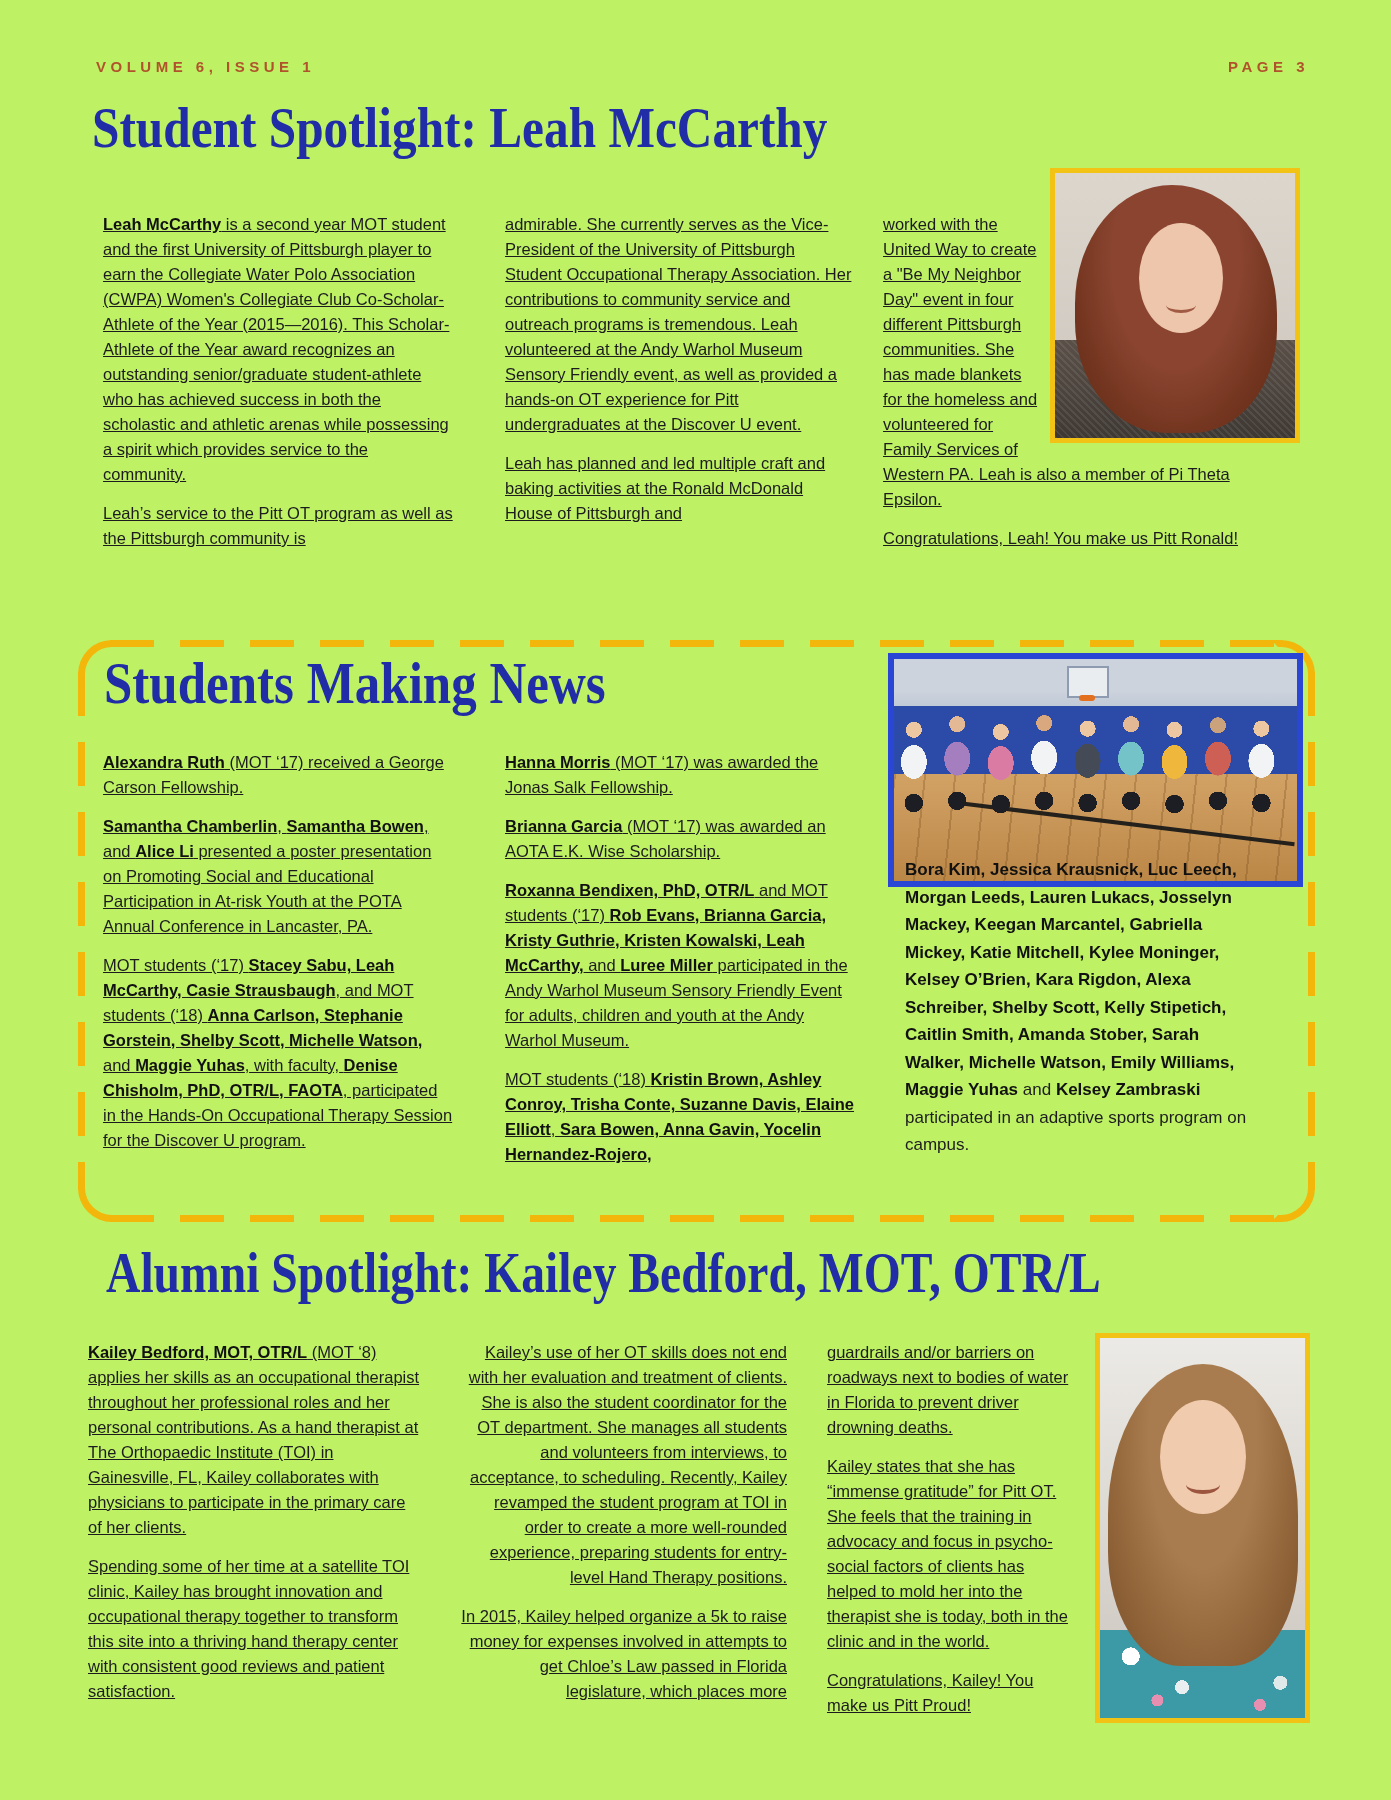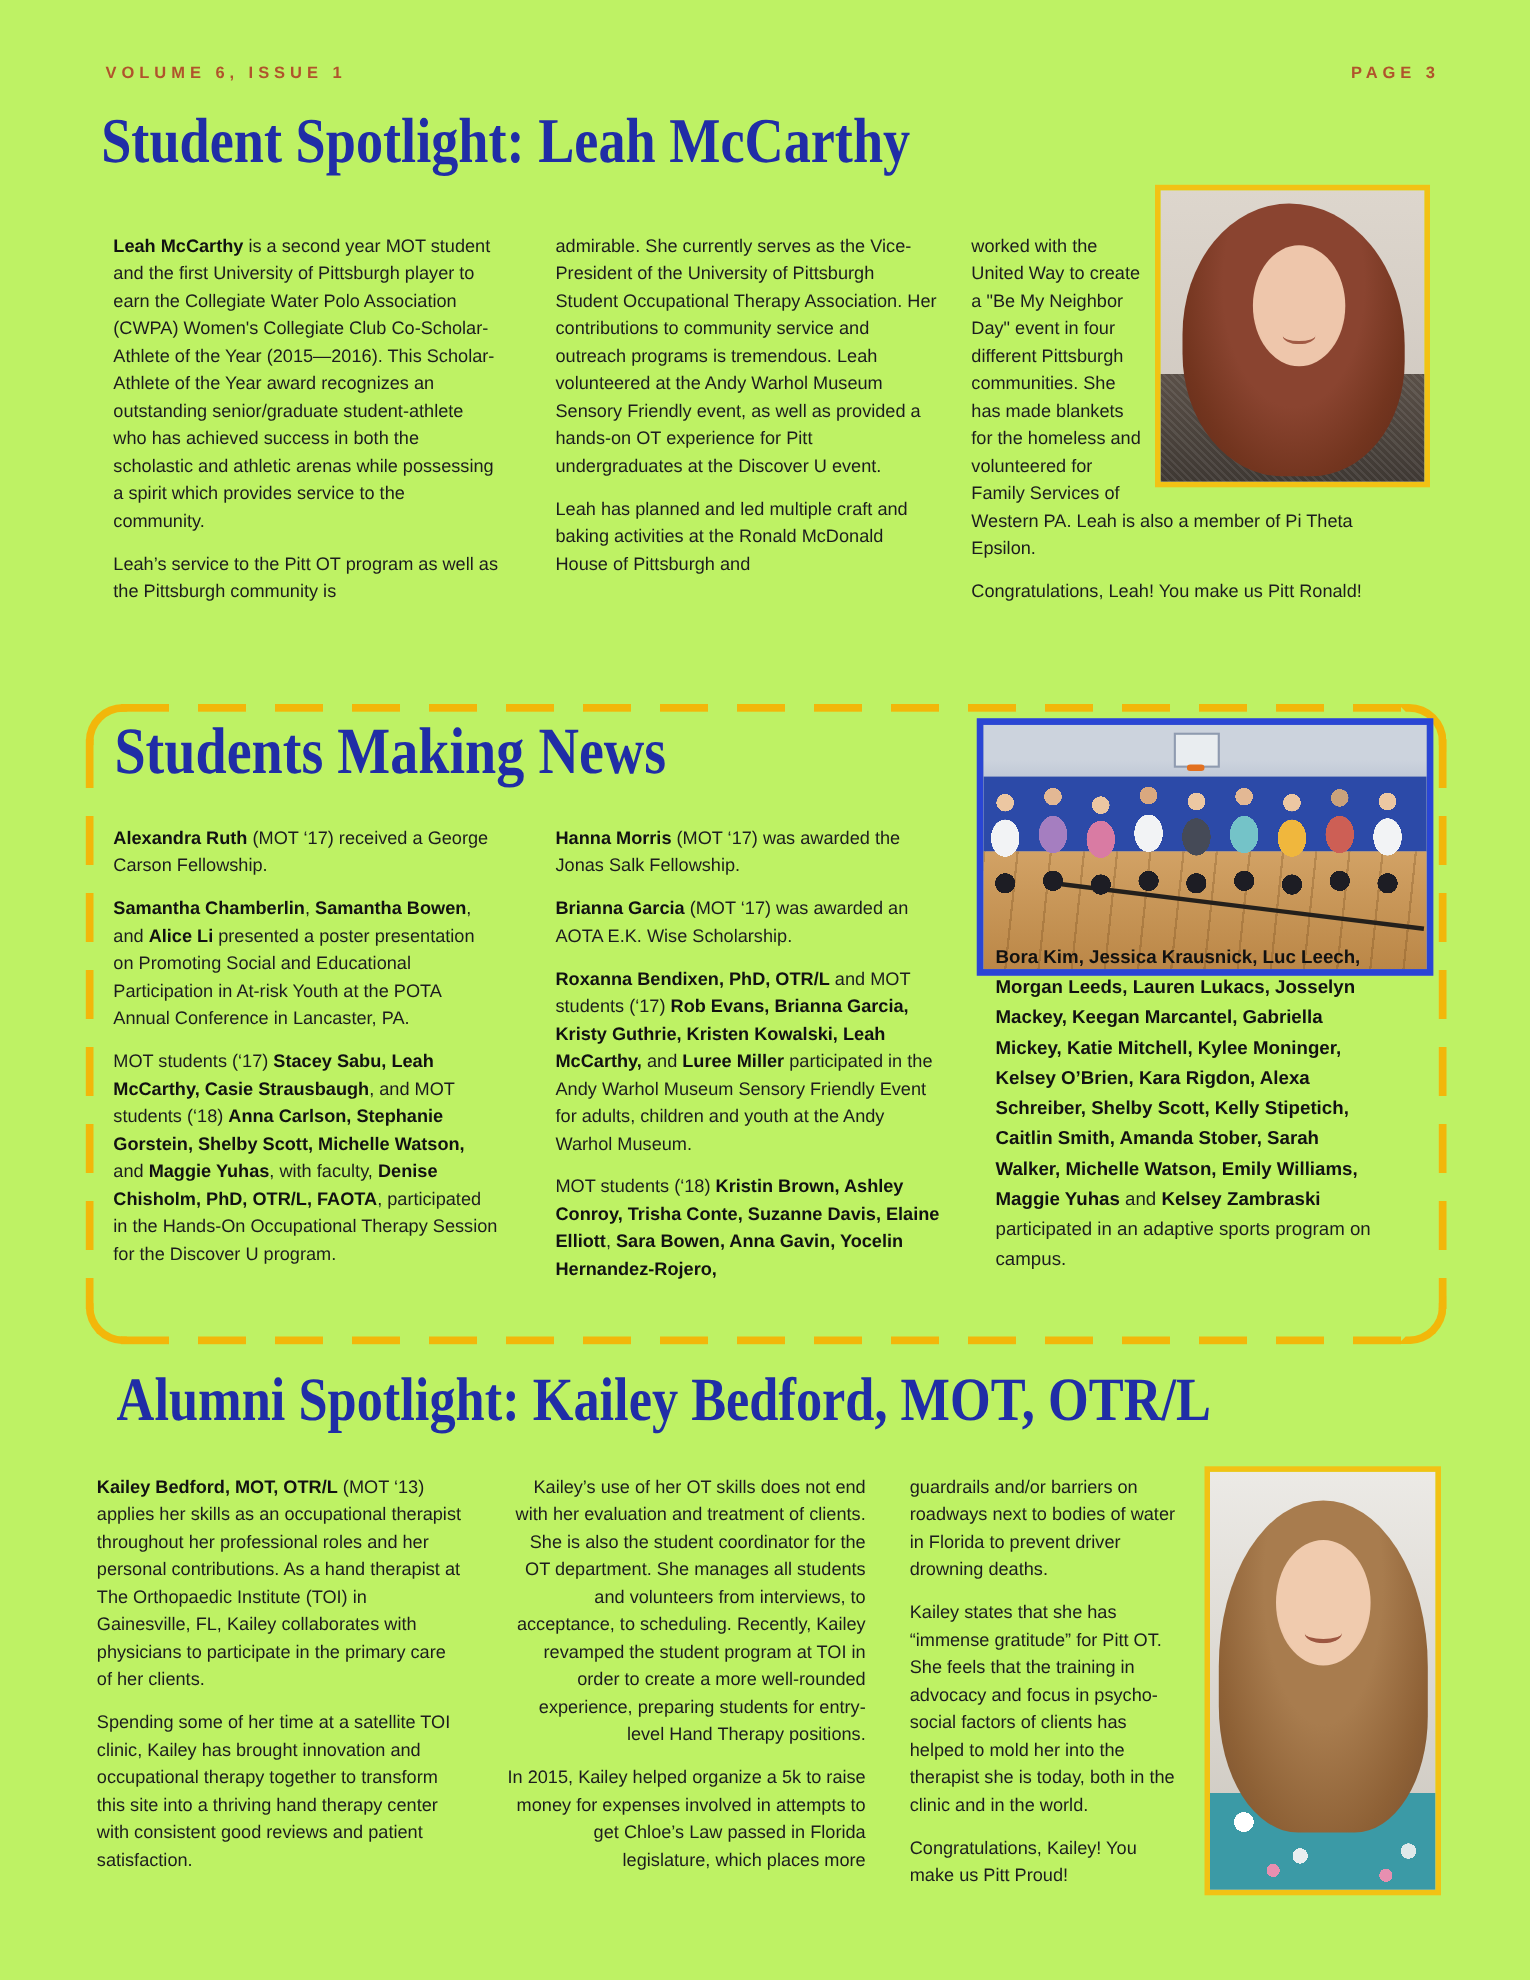--- a/index.html
+++ b/index.html
@@ -18,21 +18,21 @@
   .headline {
     position:absolute; color:#202da6; font-family:"Liberation Serif", serif;
     font-weight:700; white-space:nowrap; transform:scaleX(.85);
     transform-origin:left top; letter-spacing:0px; line-height:1.05;
   }
   .headline.s1 { left:92px;  top:98px;   font-size:58px; }
   .headline.s2 { left:104px; top:652px;  font-size:60px; }
   .headline.s3 { left:106px; top:1244px; font-size:56px; }
   
   .col { position:absolute; font-size:16.5px; line-height:25px; color:#1c1c1e; }
-  .col p { margin:0 0 14px 0; }
+  .col p { margin:0 0 14px 0;text-decoration:underline; }
   .col b { font-weight:bold; color:#111; }
   .wrap-spacer { float:right; width:250px; height:232px; }
   
   .caption {
     position:absolute; left:905px; top:856px; width:345px;
     font-size:17px; line-height:27.5px;
   }
   .caption b { font-weight:bold; color:#111; }
   
   .photo { position:absolute; box-sizing:content-box; overflow:hidden; }
@@ -195,21 +195,21 @@
     <div class="gym-floor"></div>
     <div class="gym-line"></div>
     <div class="gym-people"></div>
   </div>
 
   <div class="caption"><b>Bora Kim, Jessica Krausnick, Luc Leech, Morgan Leeds, Lauren Lukacs, Josselyn Mackey, Keegan Marcantel, Gabriella Mickey, Katie Mitchell, Kylee Moninger, Kelsey O’Brien, Kara Rigdon, Alexa Schreiber, Shelby Scott, Kelly Stipetich, Caitlin Smith, Amanda Stober, Sarah Walker, Michelle Watson, Emily Williams, Maggie Yuhas</b><span> and </span><b>Kelsey Zambraski</b><span> participated in an adaptive sports program on campus.</span></div>
 
   <div class="headline s3">Alumni Spotlight:  Kailey Bedford, MOT, OTR/L</div>
 
   <div class="col" style="left:88px; top:1340px; width:335px;">
-    <p><b>Kailey Bedford, MOT, OTR/L</b><span> (MOT ‘13) applies her skills as an occupational therapist throughout her professional roles and her personal contributions.  As a hand therapist at The Orthopaedic Institute (TOI) in Gainesville, FL, Kailey collaborates with physicians to participate in the primary care of her clients.</span></p>
+    <p><b>Kailey Bedford, MOT, OTR/L</b><span> (MOT ‘8) applies her skills as an occupational therapist throughout her professional roles and her personal contributions.  As a hand therapist at The Orthopaedic Institute (TOI) in Gainesville, FL, Kailey collaborates with physicians to participate in the primary care of her clients.</span></p>
     <p><span>Spending some of her time at a satellite TOI clinic, Kailey has brought innovation and occupational therapy together to transform this site into a thriving hand therapy center with consistent good reviews and patient satisfaction.</span></p>
   </div>
 
   <div class="col" style="left:457px; top:1340px; width:330px;text-align:right;">
     <p><span>Kailey’s use of her OT skills does not end with her evaluation and treatment of clients.  She is also the student coordinator for the OT department. She manages all students and volunteers from interviews, to acceptance, to scheduling. Recently, Kailey revamped the student program at TOI in order to create a more well-rounded experience, preparing students for entry-level Hand Therapy positions.</span></p>
     <p><span>In 2015, Kailey helped organize a 5k  to raise money for expenses involved in attempts to get Chloe’s Law passed in Florida legislature, which places more</span></p>
   </div>
 
   <div class="col" style="left:827px; top:1340px; width:250px;">
     <p><span>guardrails and/or barriers on roadways next to bodies of water in Florida to prevent driver drowning deaths.</span></p>

